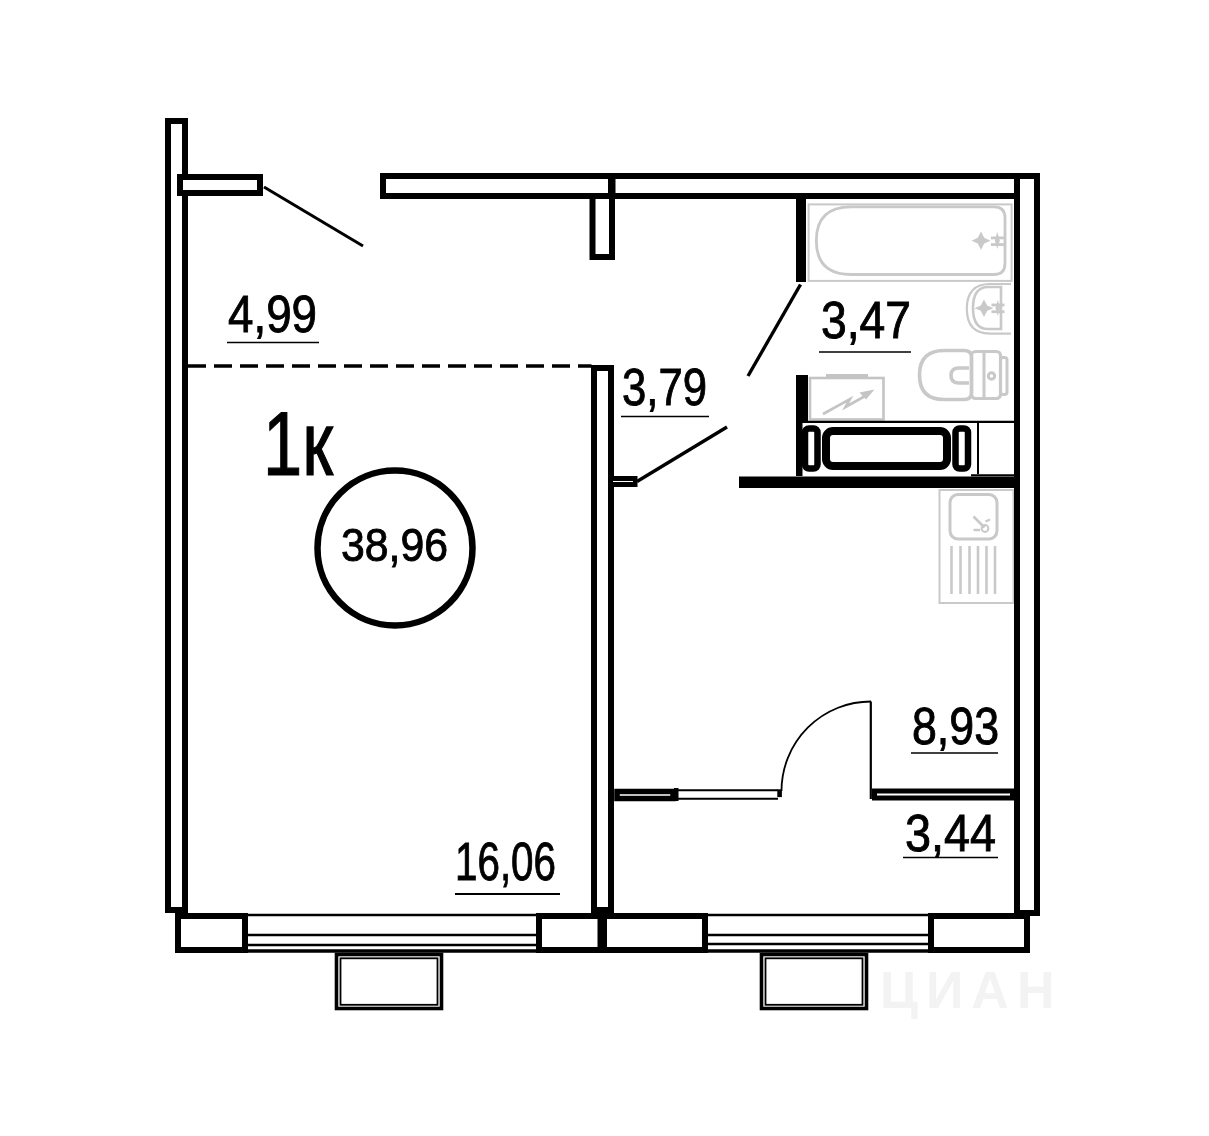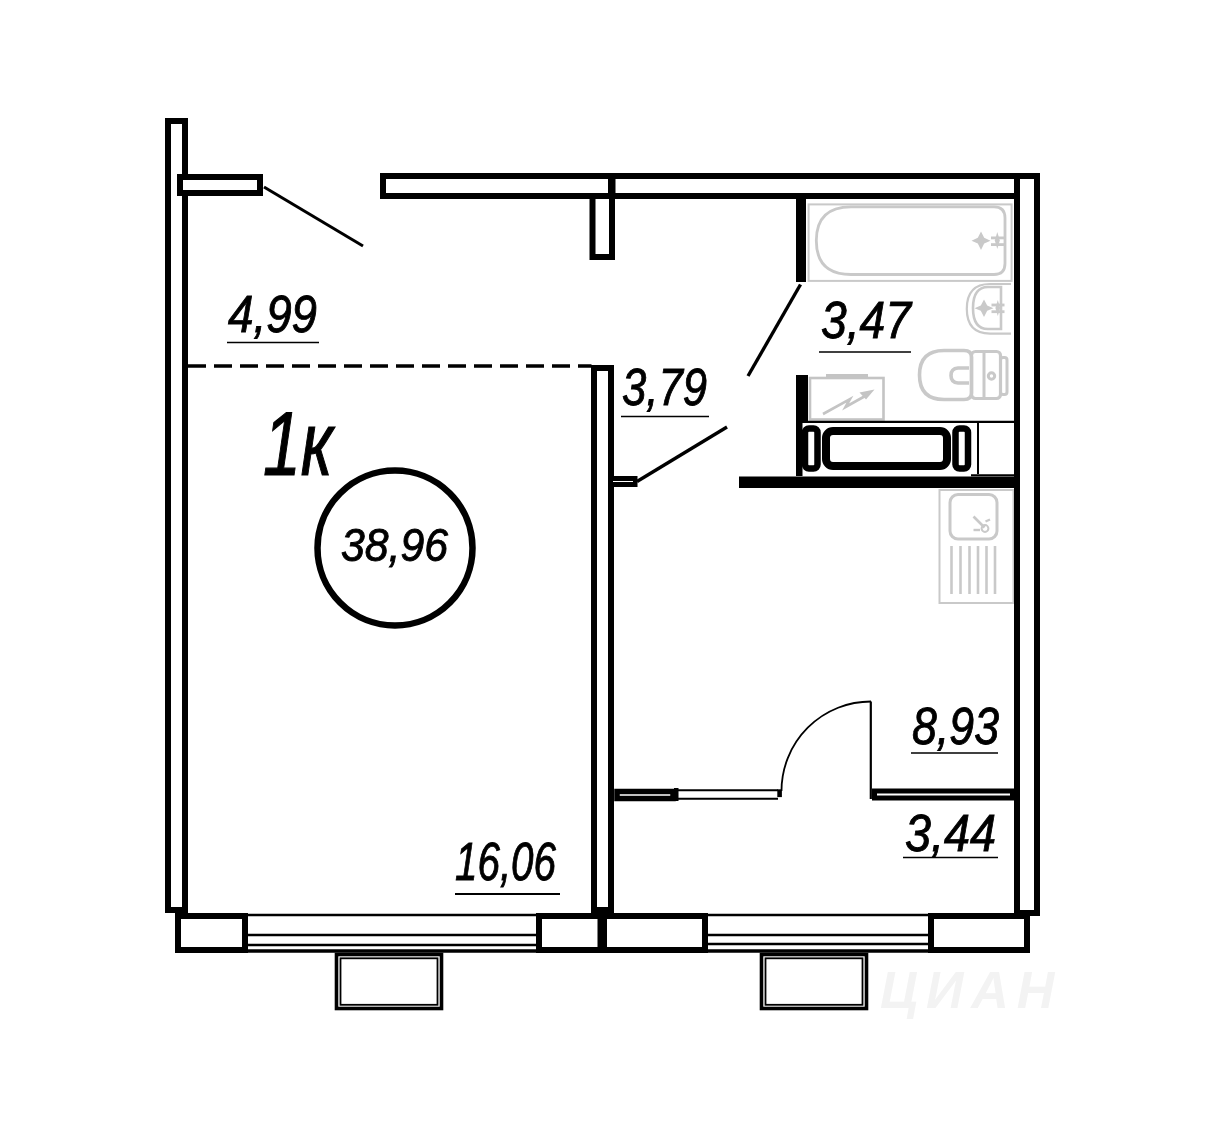--- a/index.html
+++ b/index.html
@@ -1,16 +1,16 @@
 <!DOCTYPE html>
 <html><head>
 <meta charset="utf-8">
 <style>
   html,body{margin:0;padding:0;background:#ffffff;}
-  #plan{width:1010px;height:1136px;position:relative;font-style:italic;}
+  #plan{width:1010px;height:1136px;position:relative;}
   svg text{font-family:"Liberation Sans",sans-serif;}
 </style>
 </head>
 <body>
 <div id="plan">
 <svg width="1209" height="1136" viewBox="0 0 1209 1136">
 
 <rect x="0" y="0" width="1209" height="1136" fill="#ffffff"></rect>
 
 <g stroke="#c9c9c9" fill="none">

